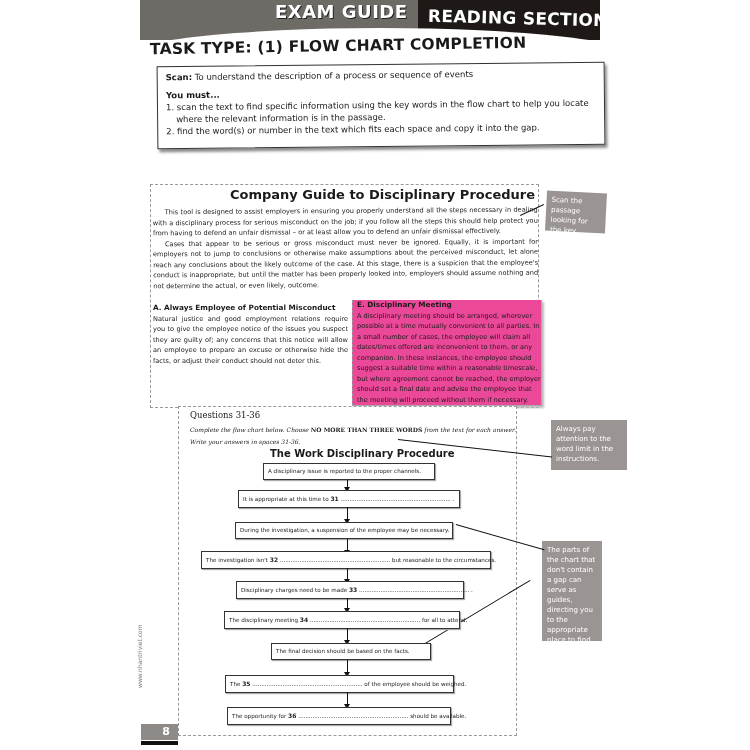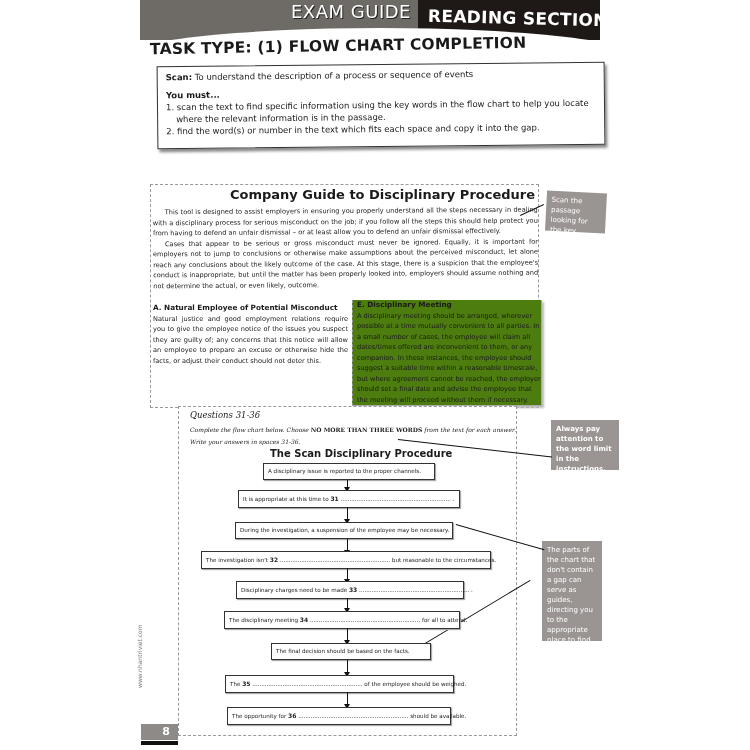--- a/index.html
+++ b/index.html
@@ -5,51 +5,51 @@
   * { box-sizing: border-box; margin: 0; padding: 0; }
   html, body { width: 750px; height: 750px; background: #ffffff; overflow: hidden; }
   body { position: relative; font-family: "DejaVu Sans", sans-serif; color: #1a1a1a; }
 
   .page { position: absolute; left: 0; top: 0; width: 750px; height: 750px; background: #fff; }
 
   
   .header-band { position: absolute; left: 140px; top: 0; width: 460px; height: 40px; background: #6e6a66; }
   .header-band-dark { position: absolute; left: 418px; top: 0; width: 182px; height: 40px; background: #1e1917; }
   .header-curve { position: absolute; left: 120px; top: 28px; width: 520px; height: 40px; background: #fff; border-radius: 50% 50% 0 0 / 30px 30px 0 0; }
-  .exam-guide { position: absolute; left: 275px; top: 1px; font-size: 18px; font-weight: normal; color: #fff; letter-spacing: 0.5px; text-shadow: 1px 1px 0 #222; margin-left: 16px; }
+  .exam-guide { position: absolute; left: 275px; top: 1px; font-size: 18px; font-weight: bold; color: #fff; letter-spacing: 0.5px; text-shadow: 1px 1px 0 #222; }
   .reading-section { position: absolute; left: 428px; top: 8px; font-size: 17px; font-weight: bold; color: #fff; letter-spacing: 0.3px; transform: rotate(1.5deg); }
 
   .task-type { position: absolute; left: 150px; top: 37px; font-size: 15.5px; font-weight: bold; color: #1a1a1a; letter-spacing: 0.2px; transform: rotate(-1deg); }
 
   
   .task-box { position: absolute; left: 157px; top: 64px; width: 448px; height: 83px; border: 1px solid #333; box-shadow: 2px 3px 3px #888; background: #fff; padding: 4px 8px; font-size: 8.5px; line-height: 12px; transform: rotate(-0.6deg); }
   .task-box b { font-weight: bold; }
   .task-box .must { margin-top: 6px; font-weight: bold; }
   .task-box .item { padding-left: 10px; text-indent: -10px; }
 
   .example-label { position: absolute; left: 150px; top: 175px; font-size: 10px; font-weight: bold; margin-top: 17px; }
 
   
   .passage-box { position: absolute; left: 150px; top: 184px; width: 389px; height: 224px; border: 1px dashed #999; background: #fff; }
   .passage-title { position: absolute; left: 230px; top: 187px; font-size: 13px; font-weight: bold; text-align: right; }
   .passage-body { position: absolute; left: 153px; top: 206px; width: 385px; font-size: 6.6px; line-height: 10.5px; text-align: justify; transform: rotate(-0.4deg); }
   .passage-body p { text-indent: 12px; }
   .col-a { position: absolute; left: 153px; top: 303px; width: 195px; font-size: 6.6px; line-height: 10.5px; text-align: justify; }
-  .col-e { position: absolute; left: 352px; top: 300px; width: 190px; height: 106px; font-size: 6.6px; line-height: 10.5px; border-left: 1px dashed #999; border-right: 1px solid #aaa; border-bottom: 1px solid #aaa; padding-left: 4px; box-shadow: 2px 2px 2px #bbb; background: #4d7c0f; }
+  .col-e { position: absolute; left: 352px; top: 300px; width: 190px; height: 106px; font-size: 6.6px; line-height: 10.5px; border-left: 1px dashed #999; border-right: 1px solid #aaa; border-bottom: 1px solid #aaa; padding-left: 4px; box-shadow: 2px 2px 2px #bbb; background: #ec4899; }
   .col-head { font-weight: bold; font-size: 7.3px; }
 
   
   .note { position: absolute; background: #9a9593; color: #fff; font-size: 7px; line-height: 10px; padding: 4px 5px; }
   .note-1 { left: 546px; top: 192px; width: 60px; height: 40px; transform: rotate(3deg); }
-  .note-2 { left: 551px; top: 420px; width: 68px; height: 50px; font-weight: bold; }
+  .note-2 { left: 551px; top: 420px; width: 76px; height: 50px; }
   .note-3 { left: 542px; top: 541px; width: 60px; height: 100px; }
 
   
   .q-box { position: absolute; left: 178px; top: 406px; width: 339px; height: 330px; border: 1px dashed #999; background: #fff; }
-  .q-title { position: absolute; left: 190px; top: 410px; font-family: "DejaVu Serif", serif; font-style: italic; font-size: 8.5px; }
+  .q-title { position: absolute; left: 190px; top: 410px; font-family: "DejaVu Serif", serif; font-size: 8.5px; }
   .q-instr { position: absolute; left: 190px; top: 424px; width: 330px; font-family: "DejaVu Serif", serif; font-style: italic; font-size: 6px; line-height: 12px; }
   .q-instr b { font-style: normal; font-weight: bold; }
   .flow-title { position: absolute; left: 270px; top: 448px; font-size: 10px; font-weight: bold; }
 
   .fbox { position: absolute; border: 1px solid #333; background: #fff; font-size: 5.6px; line-height: 15px; padding: 0 4px; white-space: nowrap; box-shadow: 1px 1px 1px #aaa; }
   .fbox b { font-weight: bold; font-size: 6px; }
   .arrow { position: absolute; width: 1px; background: #111; }
   .arrow::after { content: ""; position: absolute; left: -3px; bottom: -2px; border-left: 3.5px solid transparent; border-right: 3.5px solid transparent; border-top: 5px solid #111; }
 
   
@@ -83,39 +83,39 @@
   <div class="example-label">EXAMPLE:</div>
 
   <div class="passage-box"></div>
   <div class="passage-title">Company Guide to Disciplinary Procedure</div>
   <div class="passage-body">
     <p>This tool is designed to assist employers in ensuring you properly understand all the steps necessary in dealing with a disciplinary process for serious misconduct on the job; if you follow all the steps this should help protect you from having to defend an unfair dismissal – or at least allow you to defend an unfair dismissal effectively.</p>
     <p>Cases that appear to be serious or gross misconduct must never be ignored. Equally, it is important for employers not to jump to conclusions or otherwise make assumptions about the perceived misconduct, let alone reach any conclusions about the likely outcome of the case. At this stage, there is a suspicion that the employee's conduct is inappropriate, but until the matter has been properly looked into, employers should assume nothing and not determine the actual, or even likely, outcome.</p>
   </div>
 
   <div class="col-a">
-    <div class="col-head">A. Natural Employee of Potential Misconduct</div>
+    <div class="col-head">A. Always Employee of Potential Misconduct</div>
     <div>Natural justice and good employment relations require you to give the employee notice of the issues you suspect they are guilty of; any concerns that this notice will allow an employee to prepare an excuse or otherwise hide the facts, or adjust their conduct should not deter this.</div>
   </div>
 
   <div class="col-e">
     <div class="col-head">E. Disciplinary Meeting</div>
     <div>A disciplinary meeting should be arranged, wherever possible at a time mutually convenient to all parties. In a small number of cases, the employee will claim all dates/times offered are inconvenient to them, or any companion. In these instances, the employee should suggest a suitable time within a reasonable timescale, but where agreement cannot be reached, the employer should set a final date and advise the employee that the meeting will proceed without them if necessary.</div>
   </div>
 
   <div class="note note-1">Scan the passage looking for the key words.</div>
   <div class="pointer" style="left:520px; top:215px; width:26px; transform: rotate(-25deg);"></div>
 
   <div class="q-box"></div>
   <div class="q-title">Questions 31-36</div>
   <div class="q-instr">
     <span>Complete the flow chart below. Choose </span><b>NO MORE THAN THREE WORDS</b><span> from the text for each answer.</span><br>
     <span>Write your answers in spaces 31-36.</span>
   </div>
-  <div class="flow-title">The Scan Disciplinary Procedure</div>
+  <div class="flow-title">The Work Disciplinary Procedure</div>
 
   <div class="note note-2">Always pay attention to the word limit in the instructions.</div>
   <div class="pointer" style="left:398px; top:439px; width:155px; transform: rotate(6.5deg);"></div>
 
   <div class="note note-3">The parts of the chart that don't contain a gap can serve as guides, directing you to the appropriate place to find the information you need.</div>
   <div class="pointer" style="left:456px; top:524px; width:92px; transform: rotate(16deg);"></div>
   <div class="pointer" style="left:410px; top:652px; width:140px; transform: rotate(-31deg);"></div>
 
   <div class="fbox" style="left:263px; top:463px; width:172px;">
     <span>A disciplinary issue is reported to the proper channels.</span>

